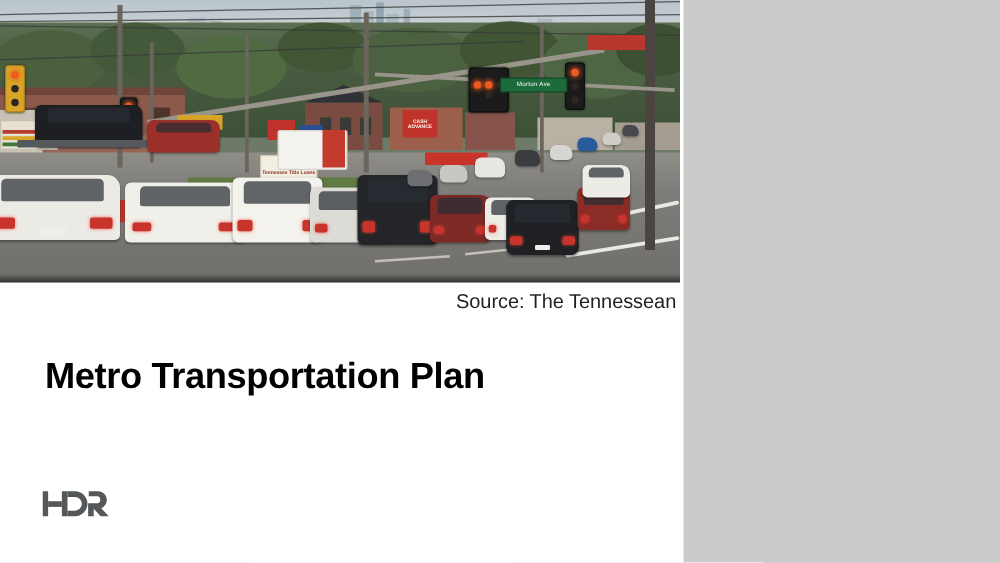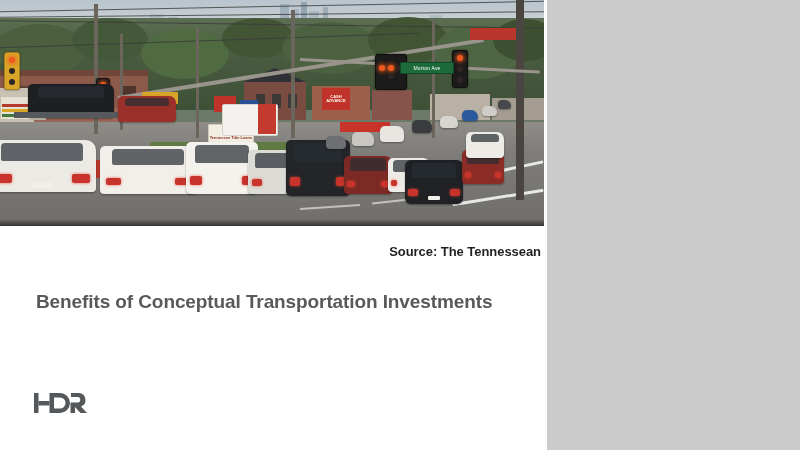--- a/index.html
+++ b/index.html
@@ -166,27 +166,26 @@
     color: #fff;
     display:flex; align-items:center; justify-content:center;
     text-align:center; line-height:1.05;
     font-family: "Liberation Sans", sans-serif;
   }
 
   
   .source-caption {
     position: absolute;
     right: 6px;
-    top: 244px;
-    font-size: 13px;
+    top: 233px;
+    font-size: 16px;
     color: #231f20;
     font-family: "Liberation Sans", sans-serif;
     letter-spacing: -0.05px;
     white-space: nowrap;
-    font-weight: bold;
   }
 
   
   .title-block {
     position: absolute;
     left: 36px;
     top: 285px;
     width: 490px;
   }
   .slide-title {
@@ -450,21 +449,21 @@
       <div class="car" style="left:498px; top:100px; width:13px; height:9px;  background:#46484c;"></div>
       <div class="car" style="left:352px; top:132px; width:22px; height:14px; background:#c9c7c1;"></div>
       <div class="car" style="left:326px; top:136px; width:20px; height:13px; background:#6d6f73;"></div>
 
       <div class="pe" style="left:0; bottom:0; width:100%; height:7px; background:linear-gradient(180deg, rgba(0,0,0,0) 0%, rgba(0,0,0,.55) 100%);"></div>
     </div>
 
     <div class="source-caption">Source: The Tennessean</div>
 
     <div class="title-block">
-      <h2 class="slide-subtitle">Benefits of Conceptual Transportation Investments</h2>
+      <h1 class="slide-title">Metro Transportation Plan</h1>
     </div>
 
     <div class="logo">
       <svg viewBox="0 0 112 44" width="56" height="22">
 
         <rect x="0" y="2" width="9" height="40" fill="#54585a"></rect>
         <rect x="9" y="18" width="22" height="9" fill="#54585a"></rect>
 
         <rect x="31" y="2" width="9" height="40" fill="#54585a"></rect>
         <path d="M40 2 h12 a20 20 0 0 1 0 40 h-12 v-9 h12 a11 11 0 0 0 0 -22 h-12 z" fill="#54585a"></path>

